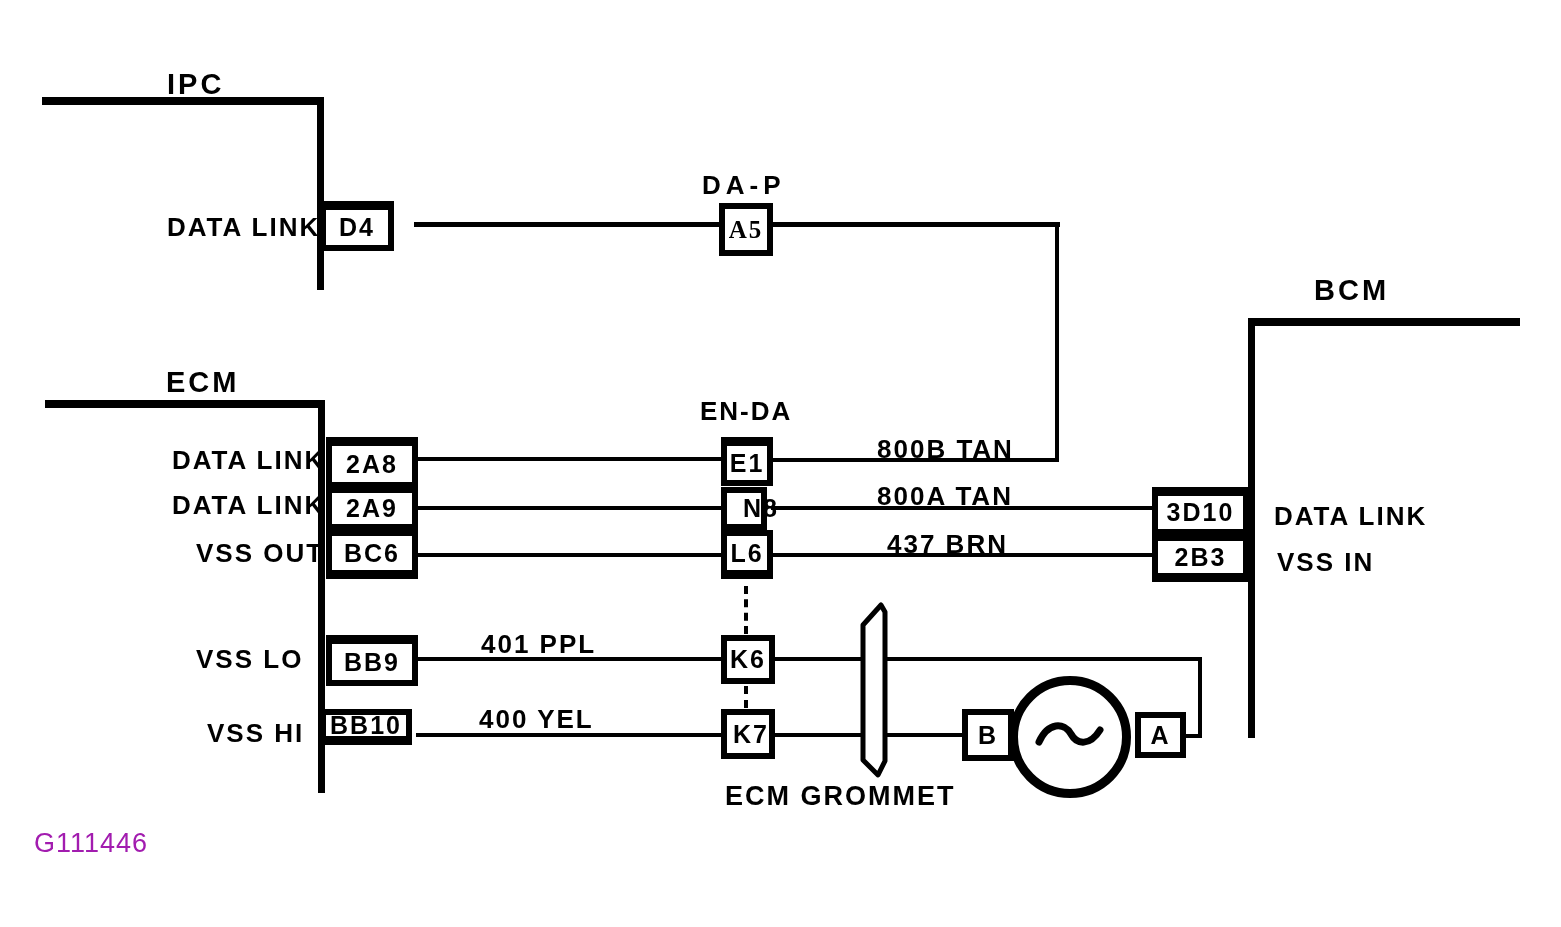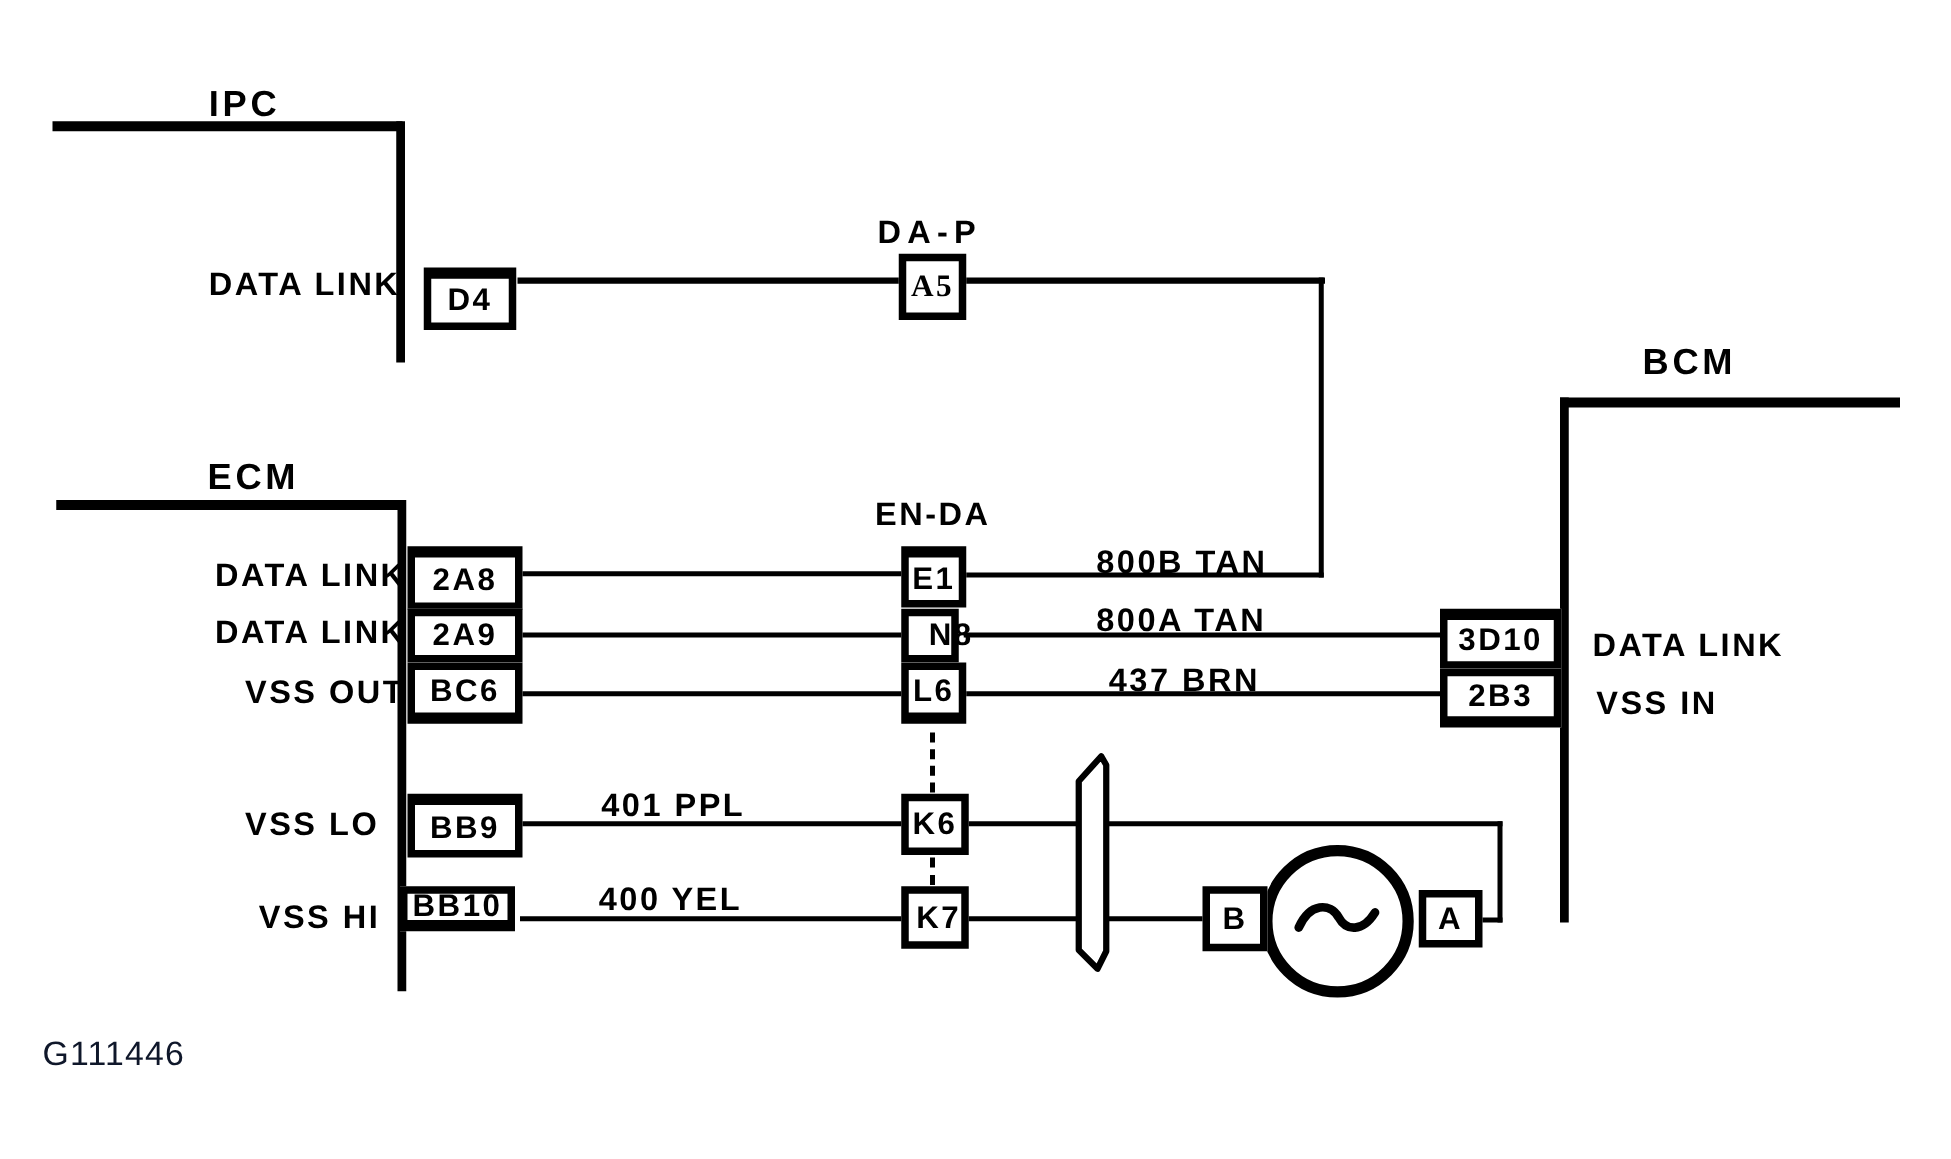--- a/index.html
+++ b/index.html
@@ -17,21 +17,21 @@
     font-weight:bold;font-size:25px;letter-spacing:2px;z-index:6;
   }
   .lbl{
     position:absolute;font-weight:bold;font-size:26px;letter-spacing:2px;
     white-space:nowrap;z-index:7;line-height:1;
   }
   .title{font-size:29px;letter-spacing:3px;}
   .dash{position:absolute;border-left:4px dashed #000;width:0;z-index:2;}
   .figno{
     position:absolute;font-weight:normal;font-size:27px;letter-spacing:1px;
-    color:#0f172a;z-index:7;
+    color:#a21caf;z-index:7;
   }
   svg{position:absolute;z-index:5;}
   .sensor-circle{
     position:absolute;box-sizing:border-box;width:122px;height:122px;
     border:9px solid #000;border-radius:50%;background:#fff;z-index:5;
     display:flex;align-items:center;justify-content:center;
   }
 </style>
 </head>
 <body>
@@ -74,21 +74,21 @@
   <svg style="left:852px;top:601px;" width="44" height="182" viewBox="0 0 44 182">
     <path d="M 29 4 L 33 11 L 33 160 L 26 174 L 11 159 L 11 24 Z" fill="#ffffff" stroke="#000000" stroke-width="5" stroke-linejoin="round"></path>
   </svg>
 
   <div class="sensor-circle" style="left:1009px;top:676px;">
     <svg width="72" height="34" viewBox="0 0 72 34" style="position:static;">
       <path d="M 5 22 C 14 2, 30 2, 37 14 C 43 25, 56 26, 66 10" fill="none" stroke="#000" stroke-width="7" stroke-linecap="round"></path>
     </svg>
   </div>
 
-  <div class="term" style="left:339px;top:201px;width:74px;height:50px;border-top-width:9px;margin-top:13px;">
+  <div class="term" style="left:320px;top:201px;width:74px;height:50px;border-top-width:9px;">
     <span>D4</span>
   </div>
 
   <div class="term" style="left:719px;top:203px;width:54px;height:53px;font-family:Liberation Serif, serif;">
     <span>A5</span>
   </div>
 
   <div class="term" style="left:326px;top:437px;width:92px;height:51px;border-top-width:9px;">
     <span>2A8</span>
   </div>
@@ -156,16 +156,17 @@
 
   <div class="lbl" style="left:877px;top:436px;">800B TAN</div>
   <div class="lbl" style="left:877px;top:483px;">800A TAN</div>
   <div class="lbl" style="left:887px;top:531px;">437 BRN</div>
   <div class="lbl" style="left:481px;top:631px;">401 PPL</div>
   <div class="lbl" style="left:479px;top:706px;">400 YEL</div>
 
   <div class="lbl" style="left:1274px;top:503px;">DATA LINK</div>
   <div class="lbl" style="left:1277px;top:549px;">VSS IN</div>
 
+  <div class="lbl" style="left:725px;top:783px;font-size:27px;">ECM GROMMET</div>
 
   <div class="figno" style="left:34px;top:828px;">G111446</div>
 
 </div>
 
 </body></html>

